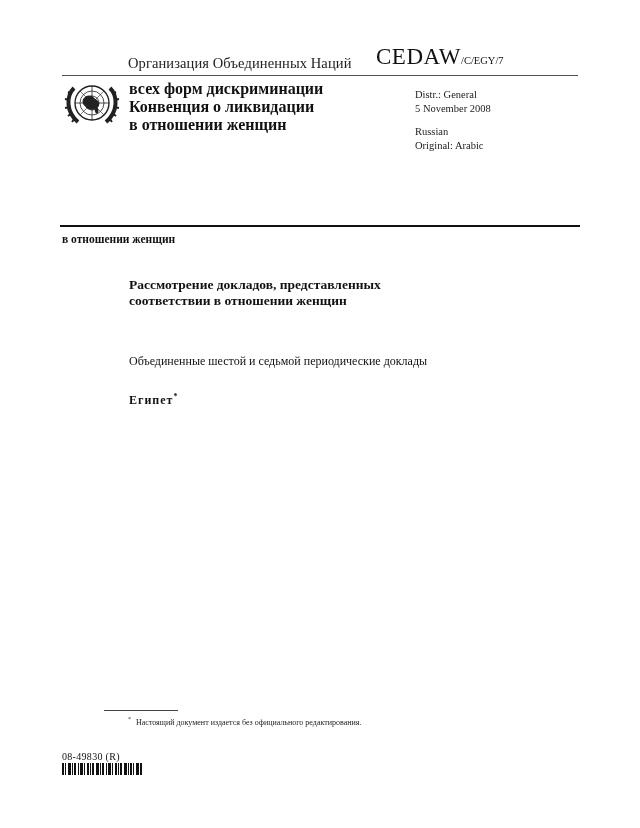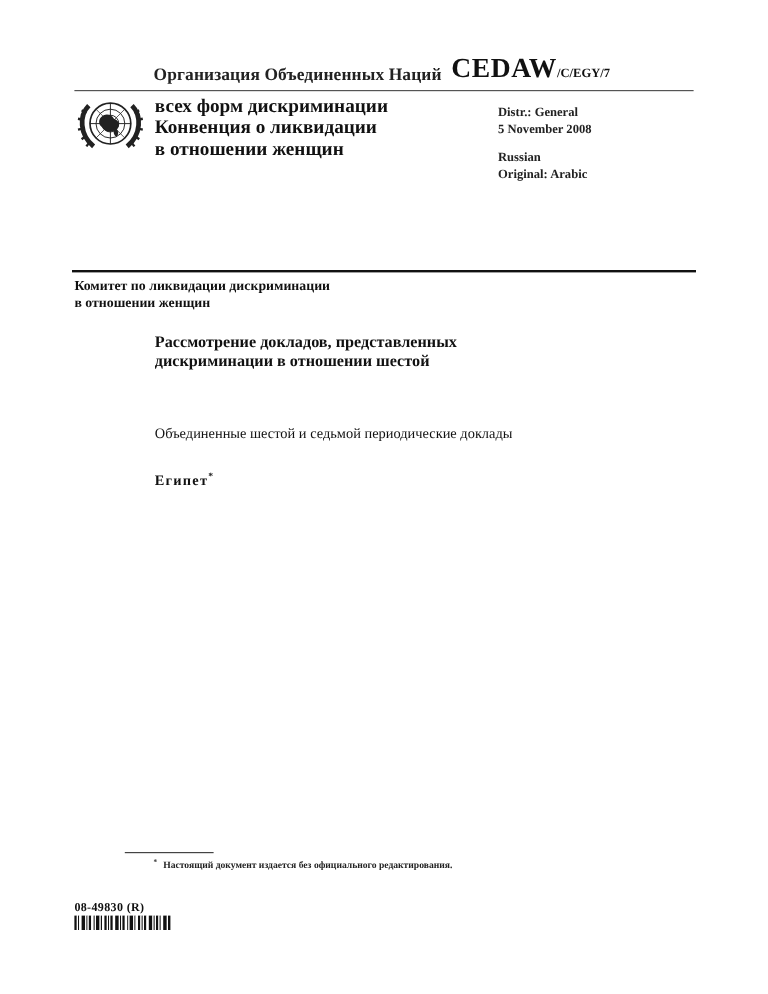--- a/index.html
+++ b/index.html
@@ -1,18 +1,18 @@
 <!DOCTYPE html>
 <html><head>
 <meta charset="utf-8">
 <style>
   html, body { margin: 0; padding: 0; background: #ffffff; }
   body { width: 640px; height: 828px; position: relative; overflow: hidden;
          font-family: "Liberation Serif", serif; color: #111; }
-  .abs { position: absolute; font-weight: bold; }
+  .abs { position: absolute; }
   .org-name { left: 128px; top: 55px; font-size: 14.5px; color: #222; letter-spacing: 0.1px; }
   .symbol { left: 376px; top: 44px; font-size: 23px; color: #111; white-space: nowrap; }
   .symbol .main { letter-spacing: 0.5px; }
   .symbol .sub { font-size: 10.5px; }
   .rule-top { left: 62px; top: 75px; width: 516px; height: 1px; background: #555; }
   .emblem { left: 62px; top: 80px; width: 60px; height: 46px; }
   .conv-title { left: 129px; top: 80px; font-size: 16px; font-weight: bold; line-height: 18px; color: #111; }
   .distr { left: 415px; top: 88px; font-size: 10.5px; line-height: 14px; color: #222; }
   .lang { left: 415px; top: 125px; font-size: 10.5px; line-height: 14px; color: #222; }
   .rule-thick { left: 60px; top: 225px; width: 520px; height: 2px; background: #111; }
@@ -71,27 +71,26 @@
 </div>
 
 <div class="abs lang">
   <div>Russian</div>
   <div>Original: Arabic</div>
 </div>
 
 <div class="abs rule-thick"></div>
 
 <div class="abs committee">
-  <div>Комитет по ликвидации дискриминации</div>
   <div>в отношении женщин</div>
 </div>
 
 <div class="abs subject">
   <div>Рассмотрение докладов, представленных</div>
-  <div>дискриминации в отношении шестой</div>
+  <div>соответствии в отношении женщин</div>
 </div>
 
 <div class="abs reports">
   <div>Объединенные шестой и седьмой периодические доклады</div>
 </div>
 
 <div class="abs country">
   <span>Египет</span><sup>*</sup>
 </div>
 

